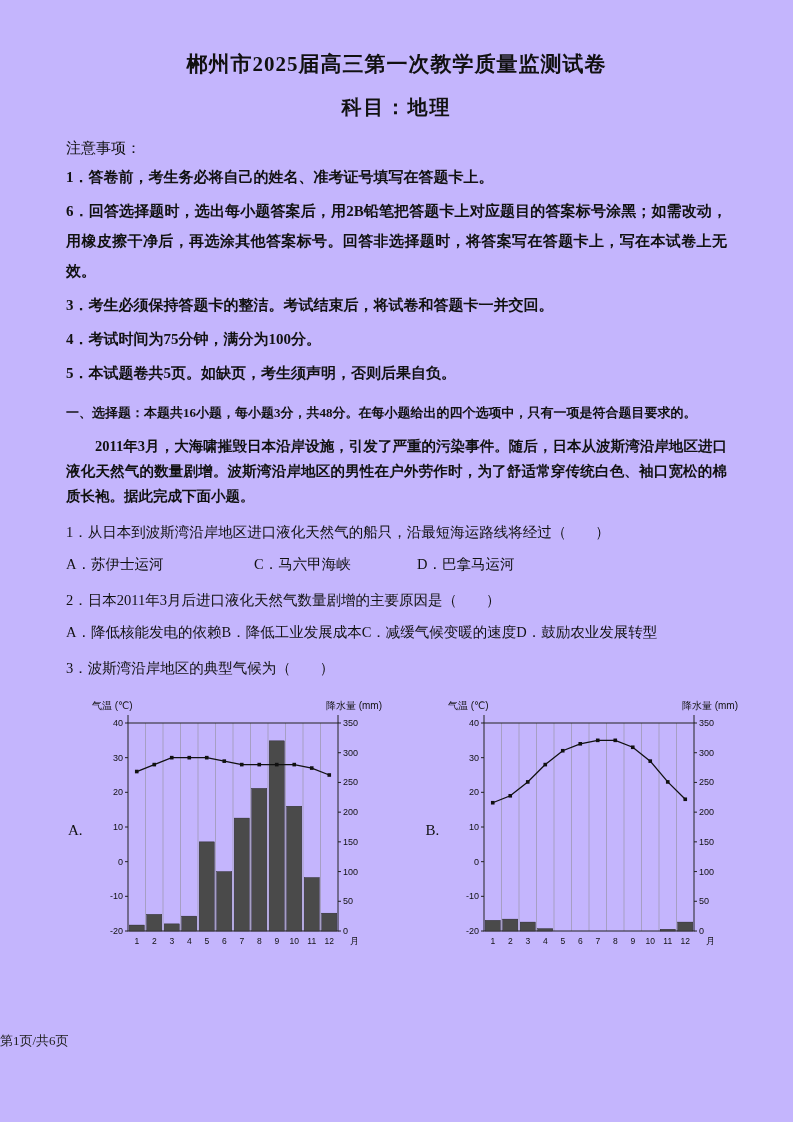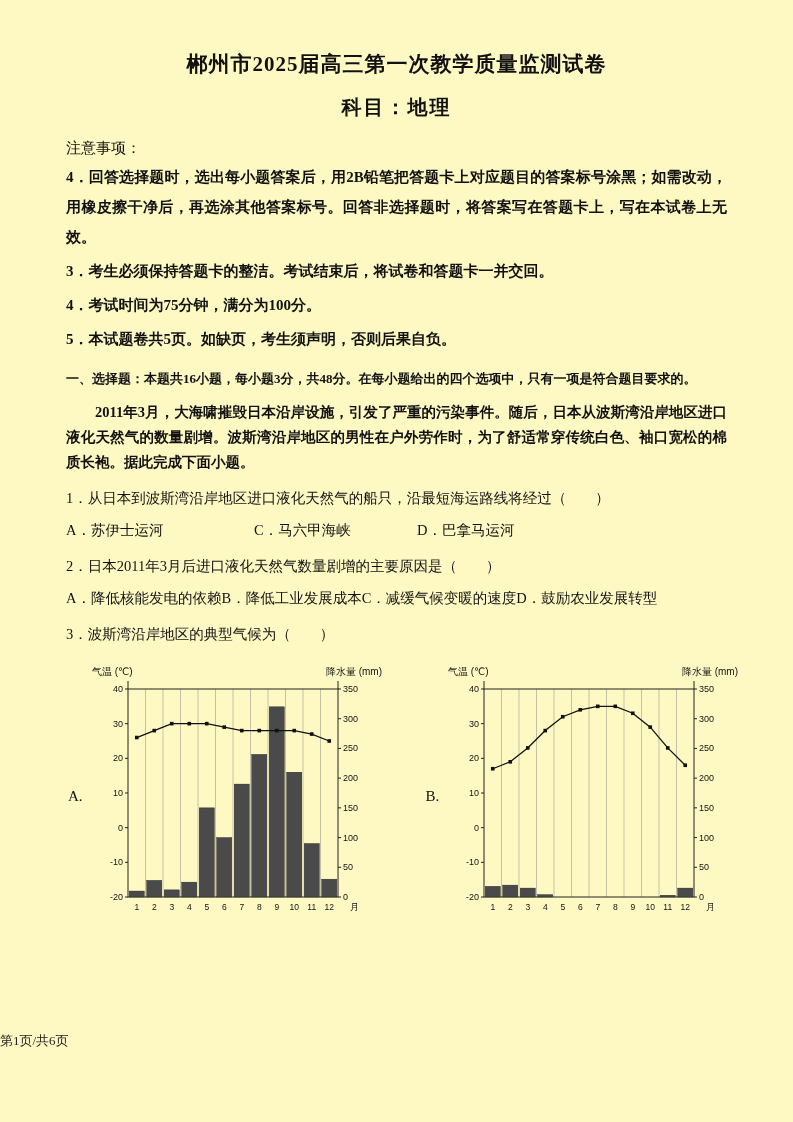--- a/index.html
+++ b/index.html
@@ -1,20 +1,20 @@
 <!DOCTYPE html>
 <html><head>
 <meta charset="utf-8">
 <style>
   html,body{margin:0;padding:0;background:#e8e8e8;}
   .page{
     position:relative;
     width:793px;height:1122px;
     margin:0 auto;
-    background:#fef9c3;
+    background:#c4b5fd;
     box-sizing:border-box;
     padding:46px 66px 0 66px;
     font-family:"Liberation Serif","DejaVu Serif",serif;
     color:#111;
     overflow:hidden;
   }
   .title{
     text-align:center;
     font-size:21px;
     font-weight:700;
@@ -99,21 +99,22 @@
 </style>
 </head>
 <body>
 
 <div class="page">
 
   <div class="title">郴州市2025届高三第一次教学质量监测试卷</div>
   <div class="subtitle">科目：地理</div>
 
   <div class="notice-heading">注意事项：</div>
-  <div class="notice-item">4．回答选择题时，选出每小题答案后，用2B铅笔把答题卡上对应题目的答案标号涂黑；如需改动，用橡皮擦干净后，再选涂其他答案标号。回答非选择题时，将答案写在答题卡上，写在本试卷上无效。</div>
+  <div class="notice-item">1．答卷前，考生务必将自己的姓名、准考证号填写在答题卡上。</div>
+  <div class="notice-item">6．回答选择题时，选出每小题答案后，用2B铅笔把答题卡上对应题目的答案标号涂黑；如需改动，用橡皮擦干净后，再选涂其他答案标号。回答非选择题时，将答案写在答题卡上，写在本试卷上无效。</div>
   <div class="notice-item">3．考生必须保持答题卡的整洁。考试结束后，将试卷和答题卡一并交回。</div>
   <div class="notice-item">4．考试时间为75分钟，满分为100分。</div>
   <div class="notice-item">5．本试题卷共5页。如缺页，考生须声明，否则后果自负。</div>
 
   <div class="section-heading">一、选择题：本题共16小题，每小题3分，共48分。在每小题给出的四个选项中，只有一项是符合题目要求的。</div>
 
   <div class="passage">2011年3月，大海啸摧毁日本沿岸设施，引发了严重的污染事件。随后，日本从波斯湾沿岸地区进口液化天然气的数量剧增。波斯湾沿岸地区的男性在户外劳作时，为了舒适常穿传统白色、袖口宽松的棉质长袍。据此完成下面小题。</div>
 
   <div class="question-stem">1．从日本到波斯湾沿岸地区进口液化天然气的船只，沿最短海运路线将经过（　　）</div>
   <div class="options-grid">

